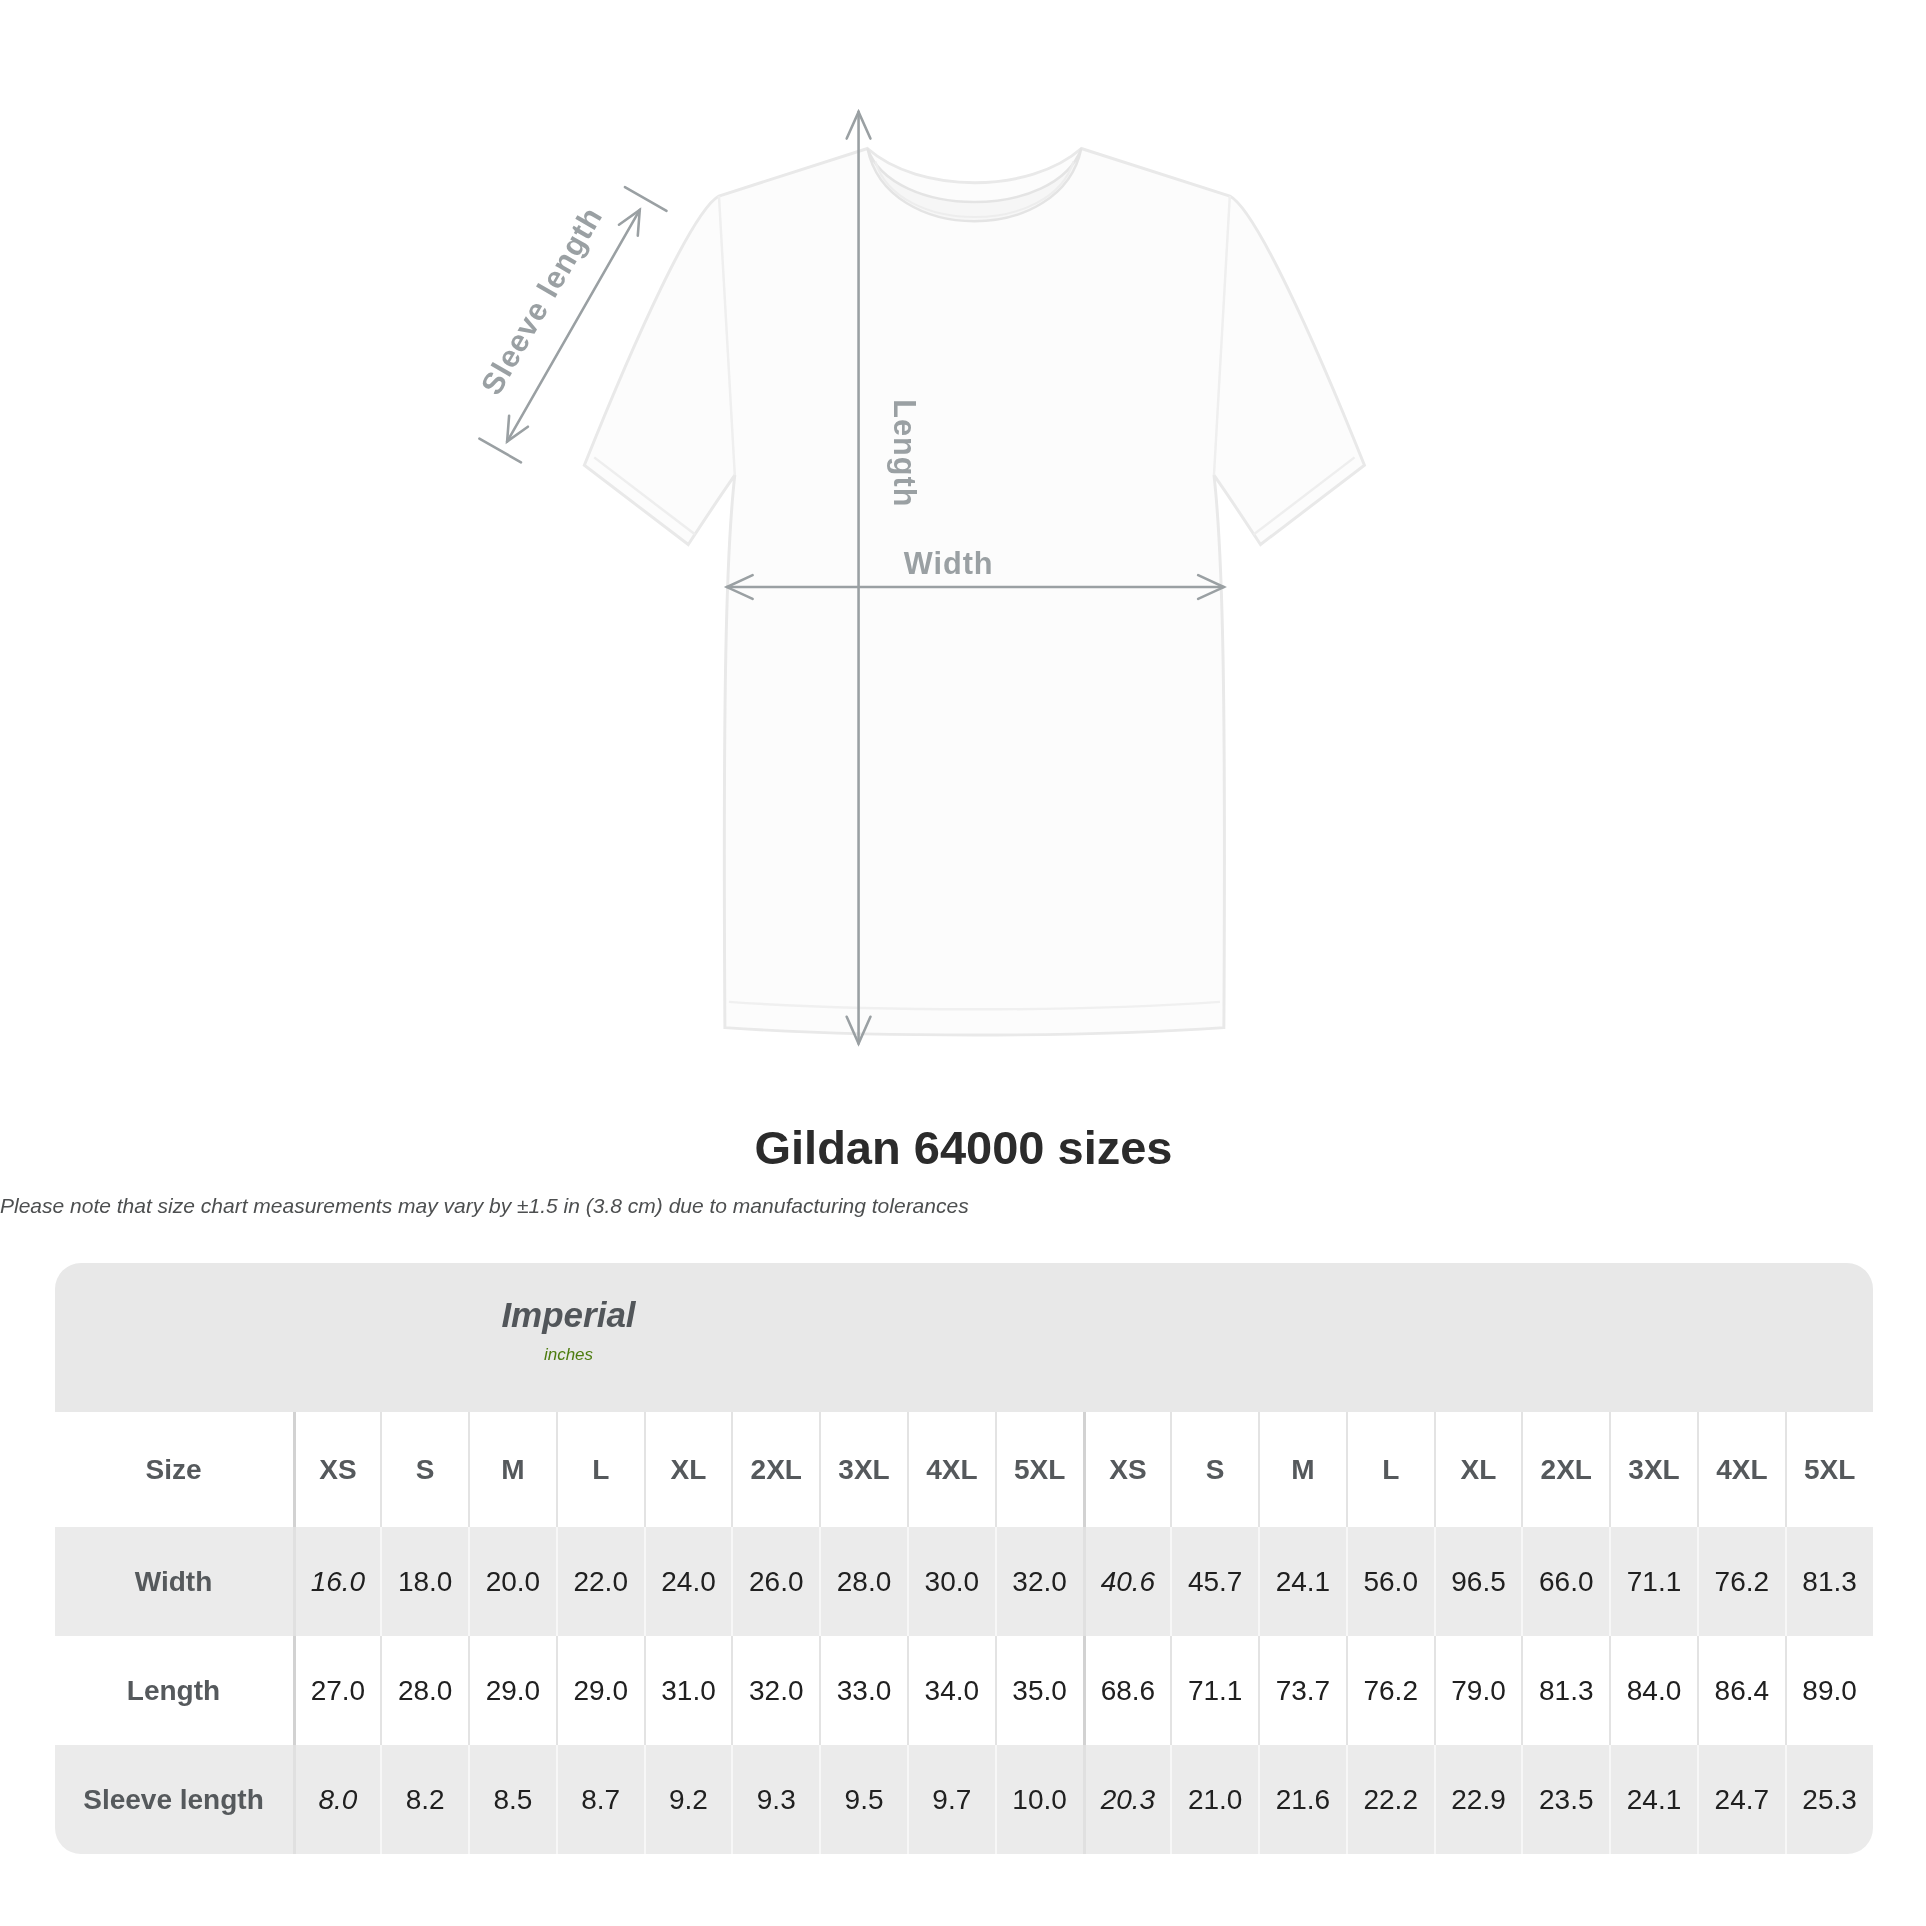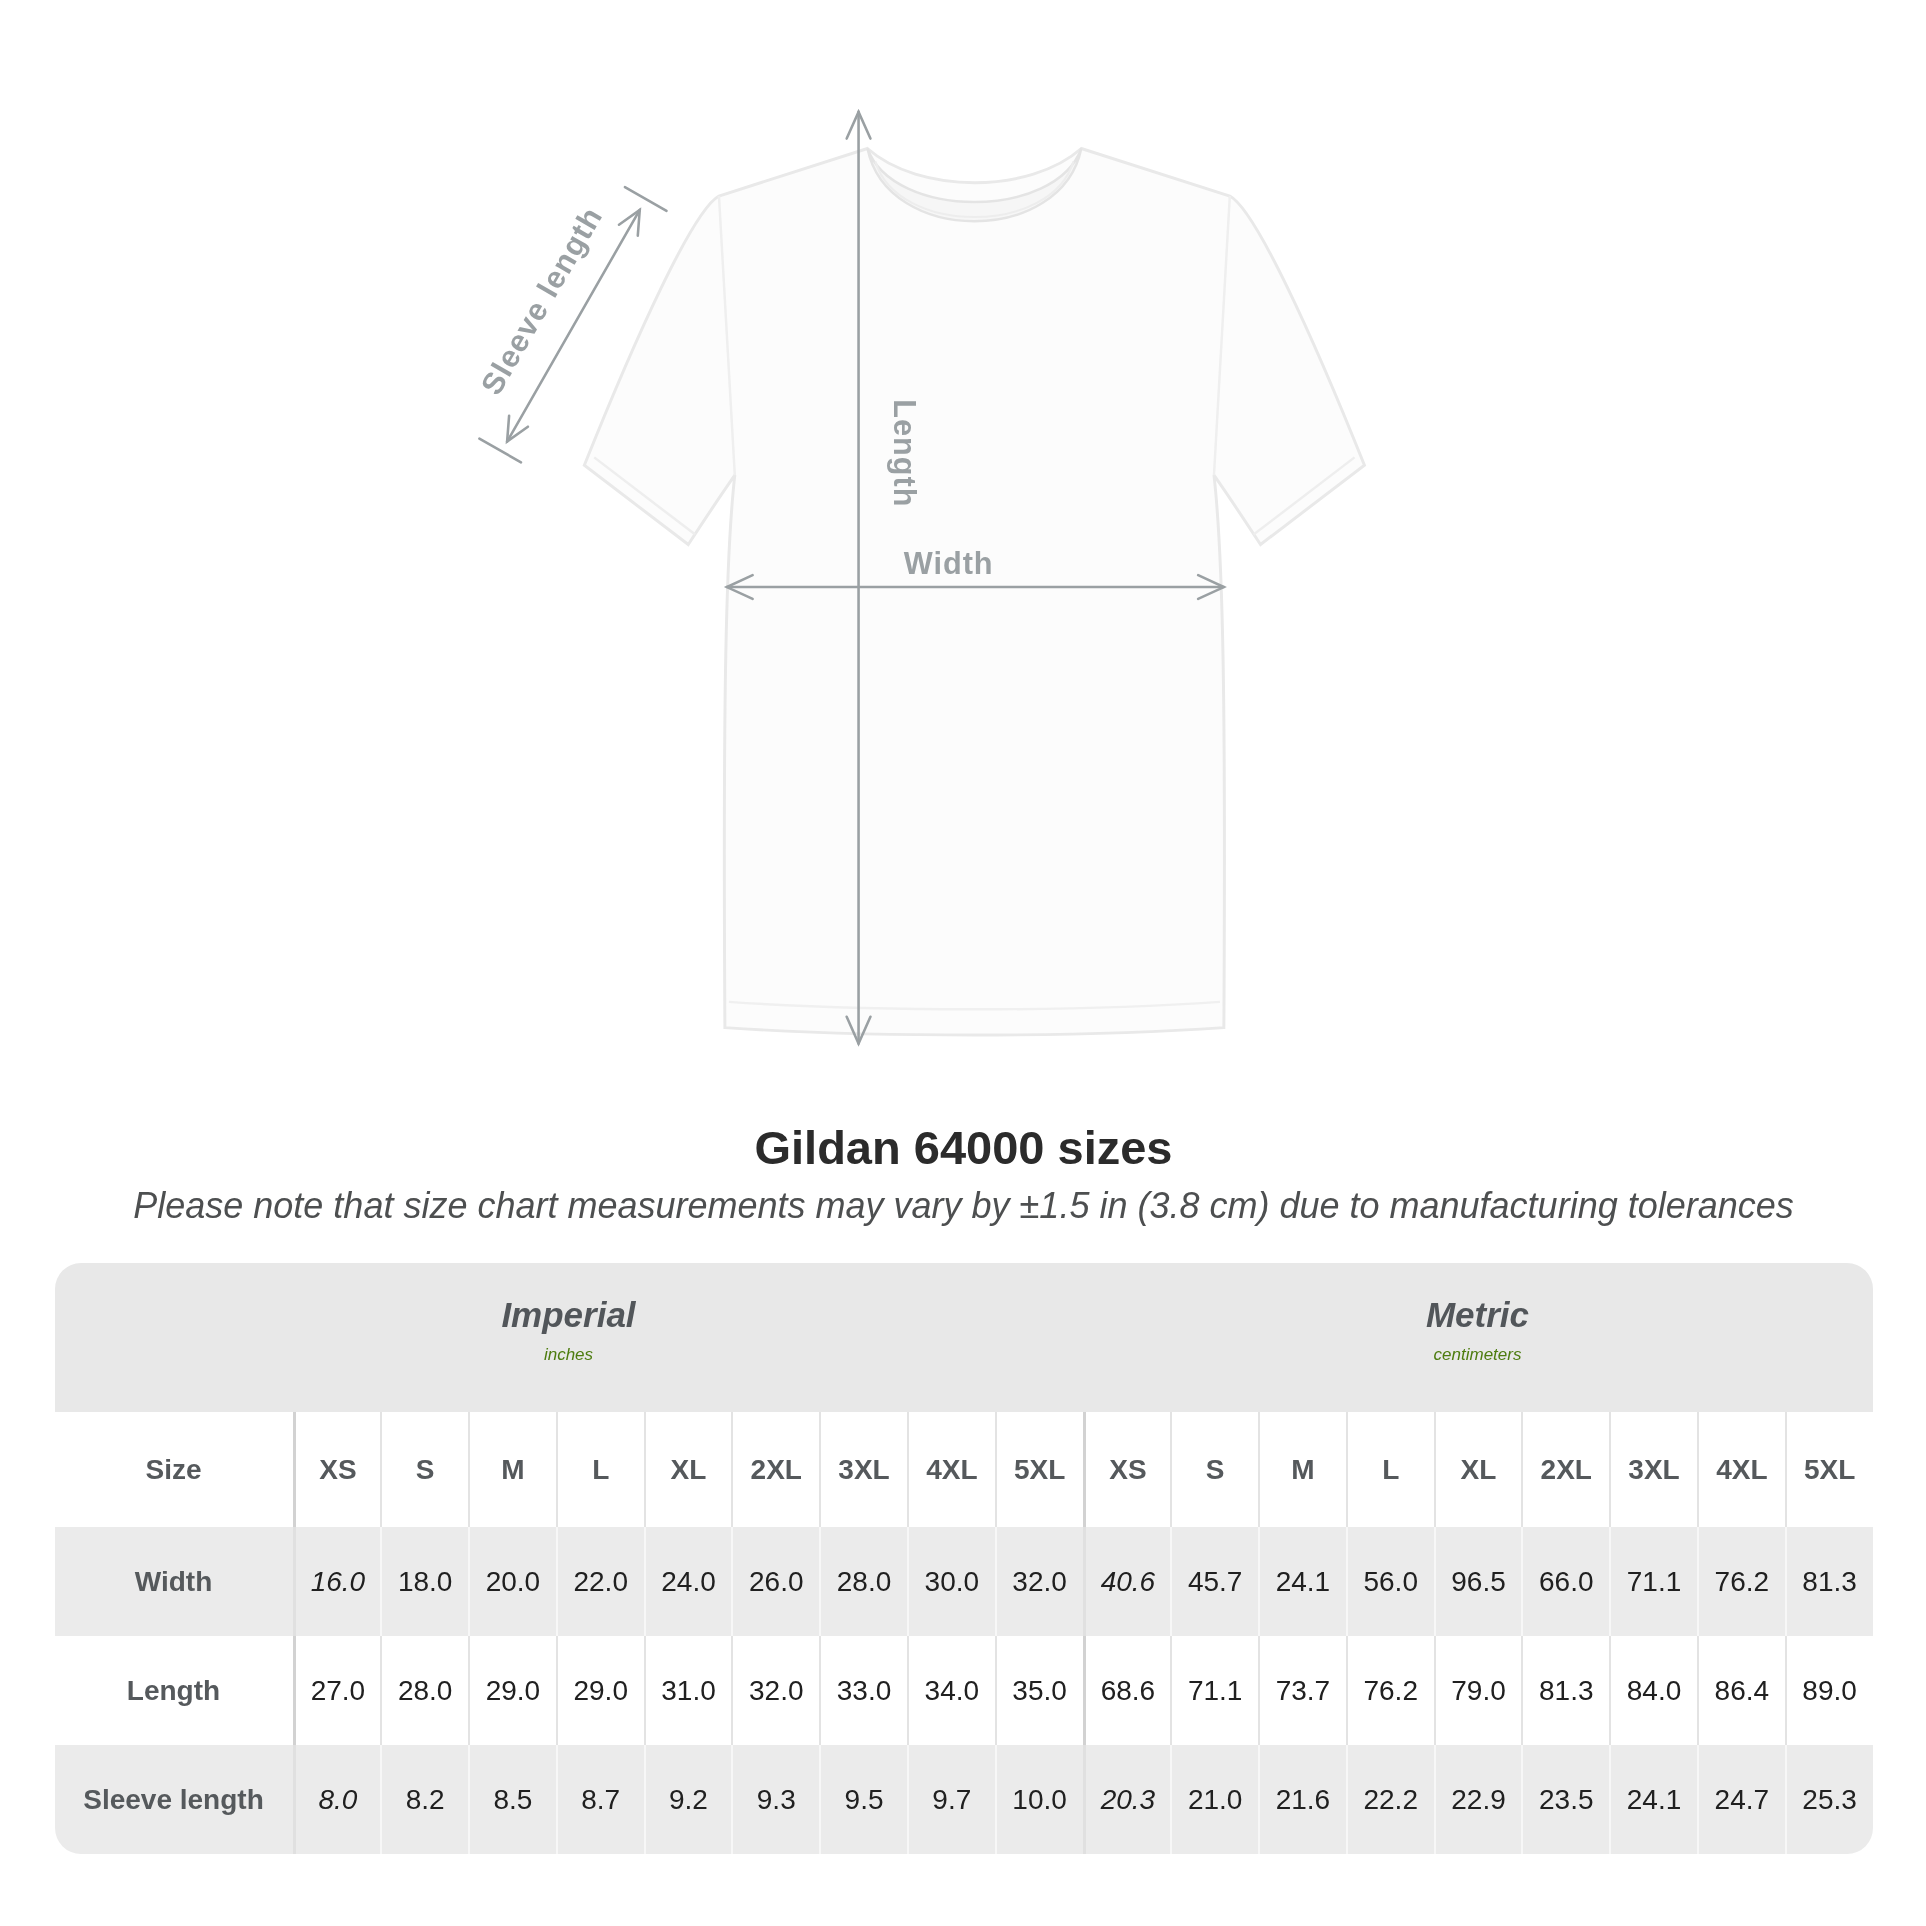--- a/index.html
+++ b/index.html
@@ -8,22 +8,22 @@
     font-family:"Liberation Sans","DejaVu Sans",sans-serif;
     -webkit-font-smoothing:antialiased;
   }
   .diagram{display:block;width:1927px;height:1089px;}
   .ann-label{fill:#9aa0a3;font-weight:bold;font-size:31px;letter-spacing:1px;}
   .page-title{
     margin:34px 0 0 0;text-align:center;
     font-size:47px;font-weight:bold;color:#2b2b2b;line-height:50px;
   }
   .tolerance-note{
-    margin:16px 0 0 0;text-align:center;font-style:italic;
-    font-size:36px;color:#4d4f50;line-height:34px;
+    margin:16px 0 0 0;font-style:italic;
+    font-size:21px;color:#4d4f50;line-height:34px;
   }
   .size-table{
     --cols:238px repeat(18,1fr);
     width:1818px;margin:40px auto 0 auto;
     border-radius:26px;overflow:hidden;
   }
   .band{
     display:grid;grid-template-columns:var(--cols);
     background:#e8e8e8;height:149px;
   }
@@ -107,24 +107,20 @@
 </svg>
 
 <h1 class="page-title">Gildan 64000 sizes</h1>
 <p class="tolerance-note">Please note that size chart measurements may vary by ±1.5 in (3.8 cm) due to manufacturing tolerances</p>
 
 <div class="size-table">
   <div class="band">
     <div class="grp grp-imperial">
       <div class="grp-title">Imperial</div>
       <div class="grp-unit">inches</div>
-    </div>
-    <div class="grp grp-metric">
-      <div class="grp-title">Metric</div>
-      <div class="grp-unit">centimeters</div>
     </div>
   </div>
   <div class="trow head" id="size-header-row">
       <div class="cell label">Size</div>
       <div class="cell label grp-start">XS</div>
       <div class="cell label">S</div>
       <div class="cell label">M</div>
       <div class="cell label">L</div>
       <div class="cell label">XL</div>
       <div class="cell label">2XL</div>

